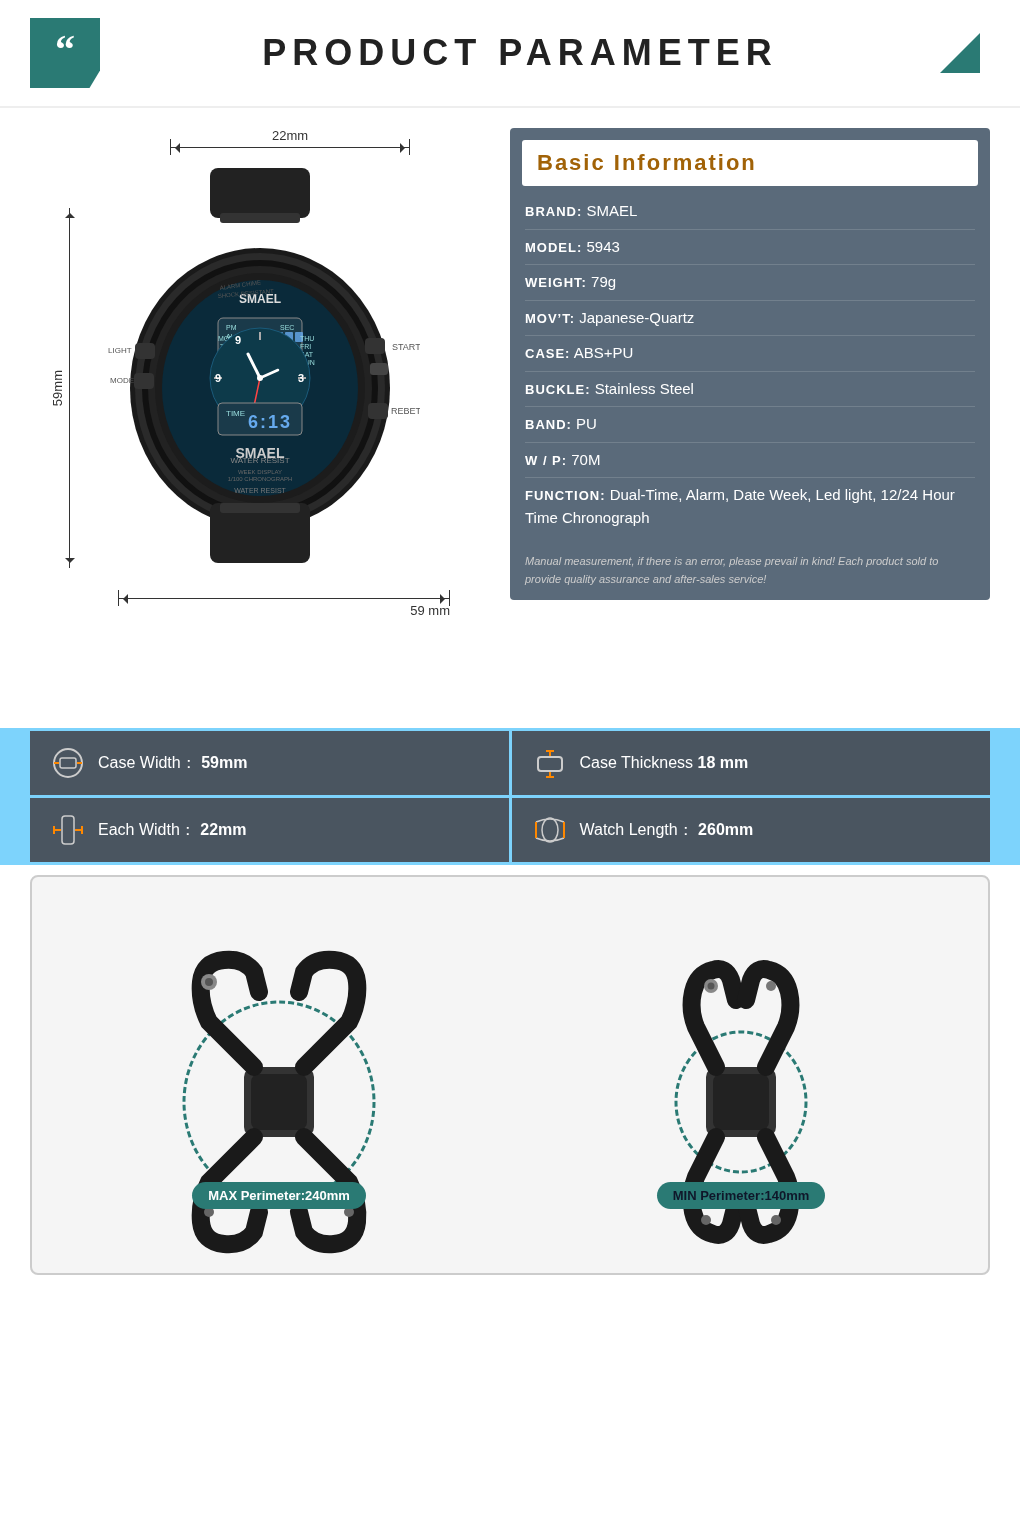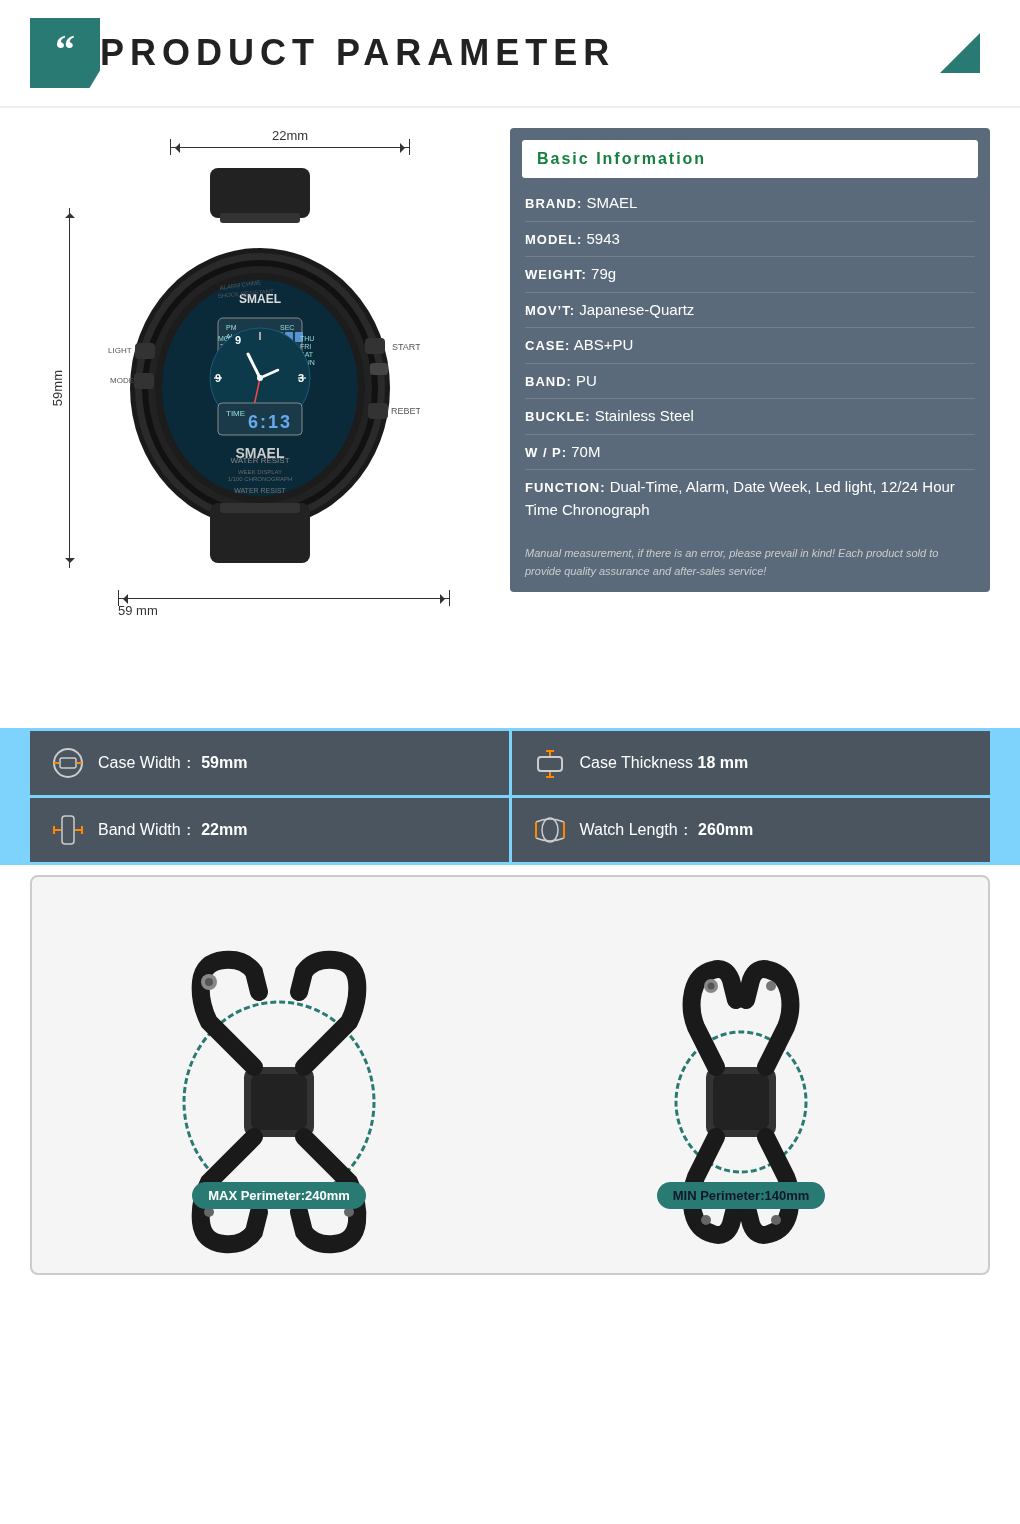--- a/index.html
+++ b/index.html
@@ -27,20 +27,21 @@
       align-items: center;
       justify-content: center;
       color: #fff;
       font-size: 36px;
       font-weight: bold;
       flex-shrink: 0;
       clip-path: polygon(0 0, 100% 0, 100% 75%, 85% 100%, 0 100%);
     }
     .header-title {
       flex: 1;
+      text-align: center;
       font-size: 36px;
       font-weight: 900;
       letter-spacing: 6px;
       color: #222;
       text-transform: uppercase;
     }
     .header-corner {
       width: 40px;
       height: 40px;
       background: #2a7a74;
@@ -70,24 +71,24 @@
       padding: 0;
       overflow: hidden;
     }
     .info-header {
       background: #fff;
       margin: 12px 12px 0 12px;
       padding: 10px 15px;
       border-radius: 3px;
     }
     .info-header-text {
-      font-size: 16px;
+      font-size: 22px;
       font-weight: bold;
       letter-spacing: 2px;
-      color: #15803d;
+      color: #a16207;
     }
     .info-rows {
       padding: 8px 15px 10px 15px;
     }
     .info-row {
       padding: 6px 0;
       border-bottom: 1px solid rgba(255,255,255,0.15);
       color: #fff;
       font-size: 15px;
       line-height: 1.5;
@@ -241,21 +242,21 @@
       white-space: nowrap;
     }
 
     .bottom-dim {
       position: absolute;
       bottom: 60px;
       left: 68px;
       right: 20px;
       display: flex;
       flex-direction: column;
-      align-items: flex-start;
+      align-items: flex-end;
     }
   </style>
 </head>
 <body>
 
 <div class="header">
   <div class="header-quote">
     <span style="font-family:Georgia,serif;font-size:40px;line-height:1;margin-bottom:6px;">“</span>
   </div>
   <div class="header-title">PRODUCT PARAMETER</div>
@@ -383,22 +384,22 @@
     <div class="info-header">
       <div class="info-header-text">Basic Information</div>
     </div>
     <div class="info-rows">
 
     <div class="info-row"><span class="info-label">BRAND:</span> <span class="info-value">SMAEL</span></div>
         <div class="info-row"><span class="info-label">MODEL:</span> <span class="info-value">5943</span></div>
         <div class="info-row"><span class="info-label">WEIGHT:</span> <span class="info-value">79g</span></div>
         <div class="info-row"><span class="info-label">MOV’T:</span> <span class="info-value">Japanese-Quartz</span></div>
         <div class="info-row"><span class="info-label">CASE:</span> <span class="info-value">ABS+PU</span></div>
+        <div class="info-row"><span class="info-label">BUCKLE:</span> <span class="info-value">Stainless Steel</span></div>
         <div class="info-row"><span class="info-label">BAND:</span> <span class="info-value">PU</span></div>
-        <div class="info-row"><span class="info-label">BUCKLE:</span> <span class="info-value">Stainless Steel</span></div>
         <div class="info-row"><span class="info-label">W / P:</span> <span class="info-value">70M</span></div>
         <div class="info-row"><span class="info-label">FUNCTION:</span> <span class="info-value">Dual-Time, Alarm, Date Week, Led light, 12/24 Hour Time Chronograph</span></div>
       </div>
     <div class="info-note">Manual measurement, if there is an error, please prevail in kind!
 Each product sold to provide quality assurance and after-sales service!</div>
   </div>
 </div>
 
 <div class="dims-strip">
   <div class="dim-cell">
@@ -428,21 +429,21 @@
   </div>
   <div class="dim-cell">
     <svg class="dim-icon" viewBox="0 0 36 36">
       <rect x="12" y="4" width="12" height="28" rx="3" fill="none" stroke="#ccc" stroke-width="1.5"></rect>
       <line x1="4" y1="18" x2="11" y2="18" stroke="#f80" stroke-width="2"></line>
       <line x1="25" y1="18" x2="32" y2="18" stroke="#f80" stroke-width="2"></line>
       <line x1="4" y1="14" x2="4" y2="22" stroke="#f80" stroke-width="2"></line>
       <line x1="32" y1="14" x2="32" y2="22" stroke="#f80" stroke-width="2"></line>
     </svg>
     <span>
-      <span>Band Width：</span>
+      <span>Each Width：</span>
       <strong>22mm</strong>
     </span>
   </div>
   <div class="dim-cell">
     <svg class="dim-icon" viewBox="0 0 36 36">
       <ellipse cx="18" cy="18" rx="8" ry="12" fill="none" stroke="#ccc" stroke-width="1.5"></ellipse>
       <path d="M4 10 Q18 4 32 10" fill="none" stroke="#ccc" stroke-width="1.5"></path>
       <path d="M4 26 Q18 32 32 26" fill="none" stroke="#ccc" stroke-width="1.5"></path>
       <line x1="4" y1="10" x2="4" y2="26" stroke="#f80" stroke-width="2"></line>
       <line x1="32" y1="10" x2="32" y2="26" stroke="#f80" stroke-width="2"></line>

